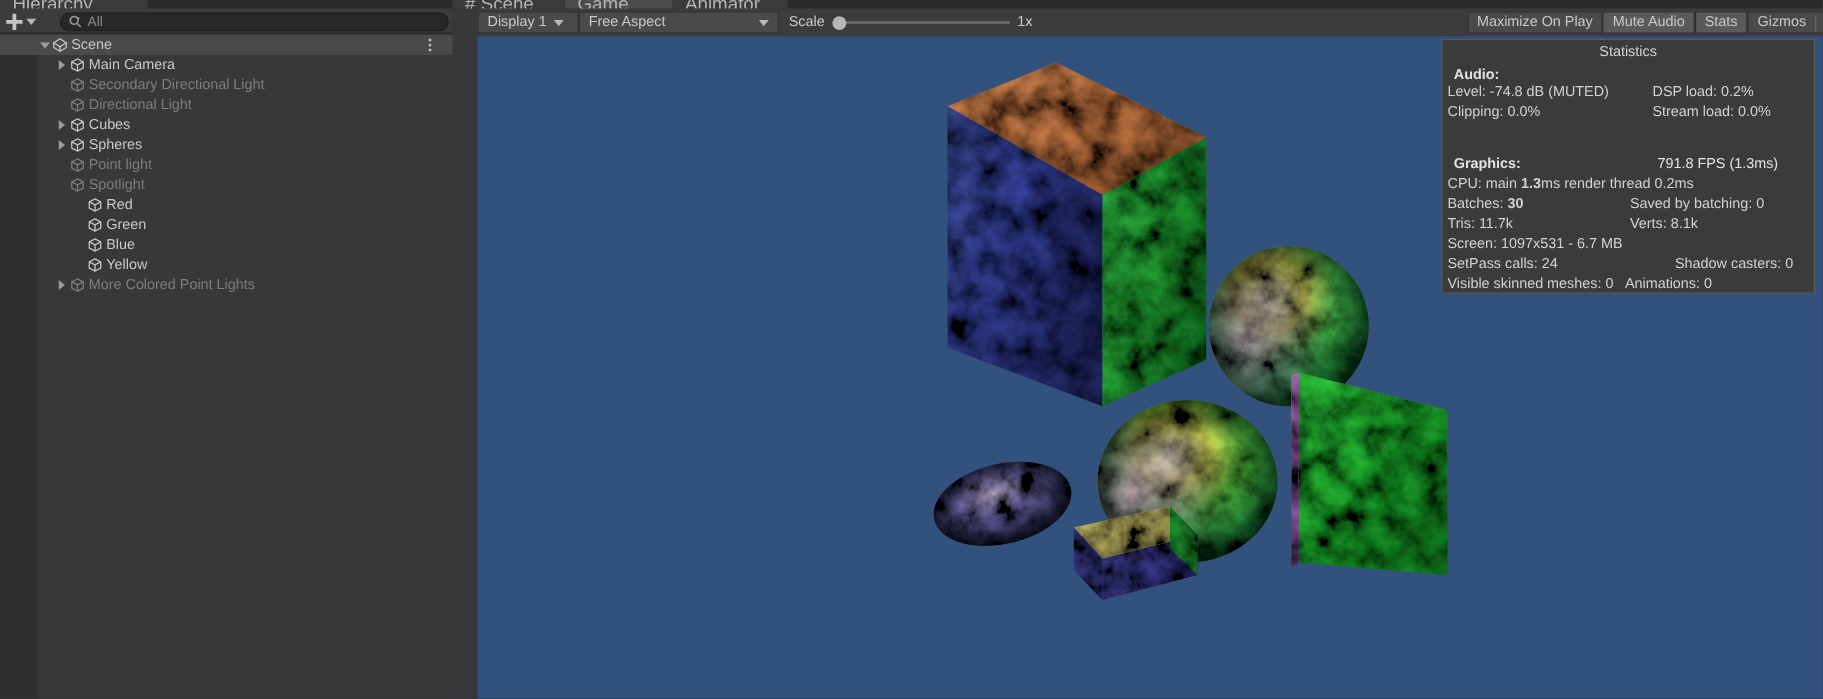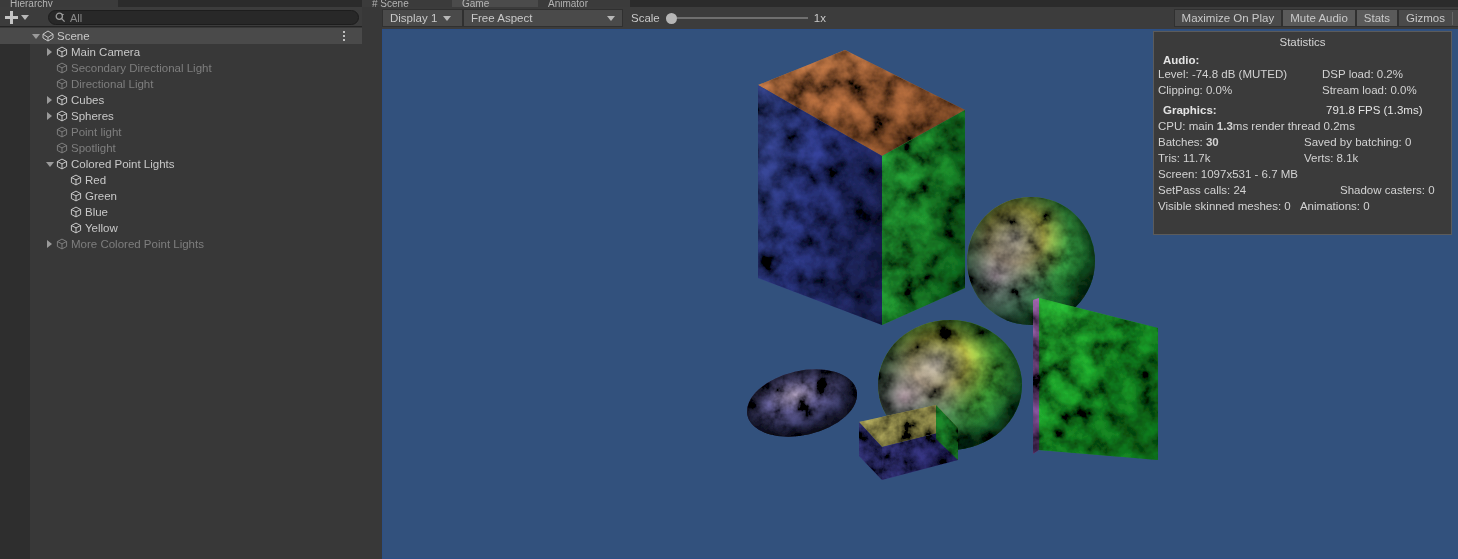--- a/index.html
+++ b/index.html
@@ -7,21 +7,21 @@
     width: 1458px; height: 559px;
     background: #383838;
     font-family: "Liberation Sans", sans-serif;
     overflow: hidden;
   }
   #app { position: relative; width: 1458px; height: 559px; }
 
   
   .tabstrip { position:absolute; top:0; left:0; width:1458px; height:7px; background:#2b2b2b; }
   .tab { position:absolute; top:0; height:7px; background:#3b3b3b; overflow:hidden;
-         font-size:10px; color:#b4b4b4; line-height:7px; padding-left:10px; white-space:nowrap; }
+         font-size:15px; color:#b4b4b4; line-height:7px; padding-left:10px; white-space:nowrap; }
   .tab.active { background:#4b4b4b; }
 
   
   .hier { position:absolute; left:0; top:7px; width:362px; height:552px; background:#383838; }
   .hier-toolbar { position:absolute; left:0; top:0; width:362px; height:20px; background:#3c3c3c;
                   border-bottom:1px solid #242424; }
   .add-btn { position:absolute; left:5px; top:2px; width:32px; height:16px; display:flex;
              align-items:center; gap:3px; cursor:default; }
   .plus { width:13px; height:13px; position:relative; }
   .plus::before, .plus::after { content:""; position:absolute; background:#c4c4c4; }
@@ -209,33 +209,20 @@
         <div class="row dim">
           <span style="display: inline-block; flex: 0 0 auto; width: 44px; height: 16px;"></span>
           <span class="fold"></span>
           <span class="gico">
             <svg width="12" height="12" viewBox="0 0 12 12">
               <path d="M6 1.1 L10.6 3.5 L10.6 8.5 L6 10.9 L1.4 8.5 L1.4 3.5 Z" fill="none" stroke="#7e7e7e" stroke-width="1"></path>
               <path d="M1.4 3.5 L6 5.9 L10.6 3.5 M6 5.9 L6 10.9" fill="none" stroke="#7e7e7e" stroke-width="1"></path>
             </svg>
           </span>
           <span class="lbl">Spotlight</span>
-        </div>
-        <div class="row">
-          <span style="display: inline-block; flex: 0 0 auto; width: 44px; height: 16px;"></span>
-          <span class="fold">
-            <span class="tri-d"></span>
-          </span>
-          <span class="gico">
-            <svg width="12" height="12" viewBox="0 0 12 12">
-              <path d="M6 1.1 L10.6 3.5 L10.6 8.5 L6 10.9 L1.4 8.5 L1.4 3.5 Z" fill="none" stroke="#c8c8c8" stroke-width="1"></path>
-              <path d="M1.4 3.5 L6 5.9 L10.6 3.5 M6 5.9 L6 10.9" fill="none" stroke="#c8c8c8" stroke-width="1"></path>
-            </svg>
-          </span>
-          <span class="lbl">Colored Point Lights</span>
         </div>
         <div class="row">
           <span style="display: inline-block; flex: 0 0 auto; width: 58px; height: 16px;"></span>
           <span class="fold"></span>
           <span class="gico">
             <svg width="12" height="12" viewBox="0 0 12 12">
               <path d="M6 1.1 L10.6 3.5 L10.6 8.5 L6 10.9 L1.4 8.5 L1.4 3.5 Z" fill="none" stroke="#c8c8c8" stroke-width="1"></path>
               <path d="M1.4 3.5 L6 5.9 L10.6 3.5 M6 5.9 L6 10.9" fill="none" stroke="#c8c8c8" stroke-width="1"></path>
             </svg>
           </span>
@@ -454,21 +441,21 @@
     <div class="stats-title">Statistics</div>
     <div class="s-h" style="margin-top:6px">Audio:</div>
     <div class="s-line">
       <span>Level: -74.8 dB (MUTED)</span>
       <span class="s-col2">DSP load: 0.2%</span>
     </div>
     <div class="s-line">
       <span>Clipping: 0.0%</span>
       <span class="s-col2">Stream load: 0.0%</span>
     </div>
-    <div class="s-h" style="margin-top:4px; position:relative; height:16px; line-height:16px">
+    <div class="s-h" style="margin-top:25px; position:relative; height:16px; line-height:16px">
       <span>Graphics:</span>
       <span style="position:absolute; left:172px; top:0; font-weight:normal">791.8 FPS (1.3ms)</span>
     </div>
     <div class="s-line">
       <span>CPU: main </span><span class="b">1.3</span><span>ms  render thread 0.2ms</span>
     </div>
     <div class="s-line">
       <span>Batches: </span><span class="b">30</span>
       <span class="s-col2b">Saved by batching: 0</span>
     </div>

